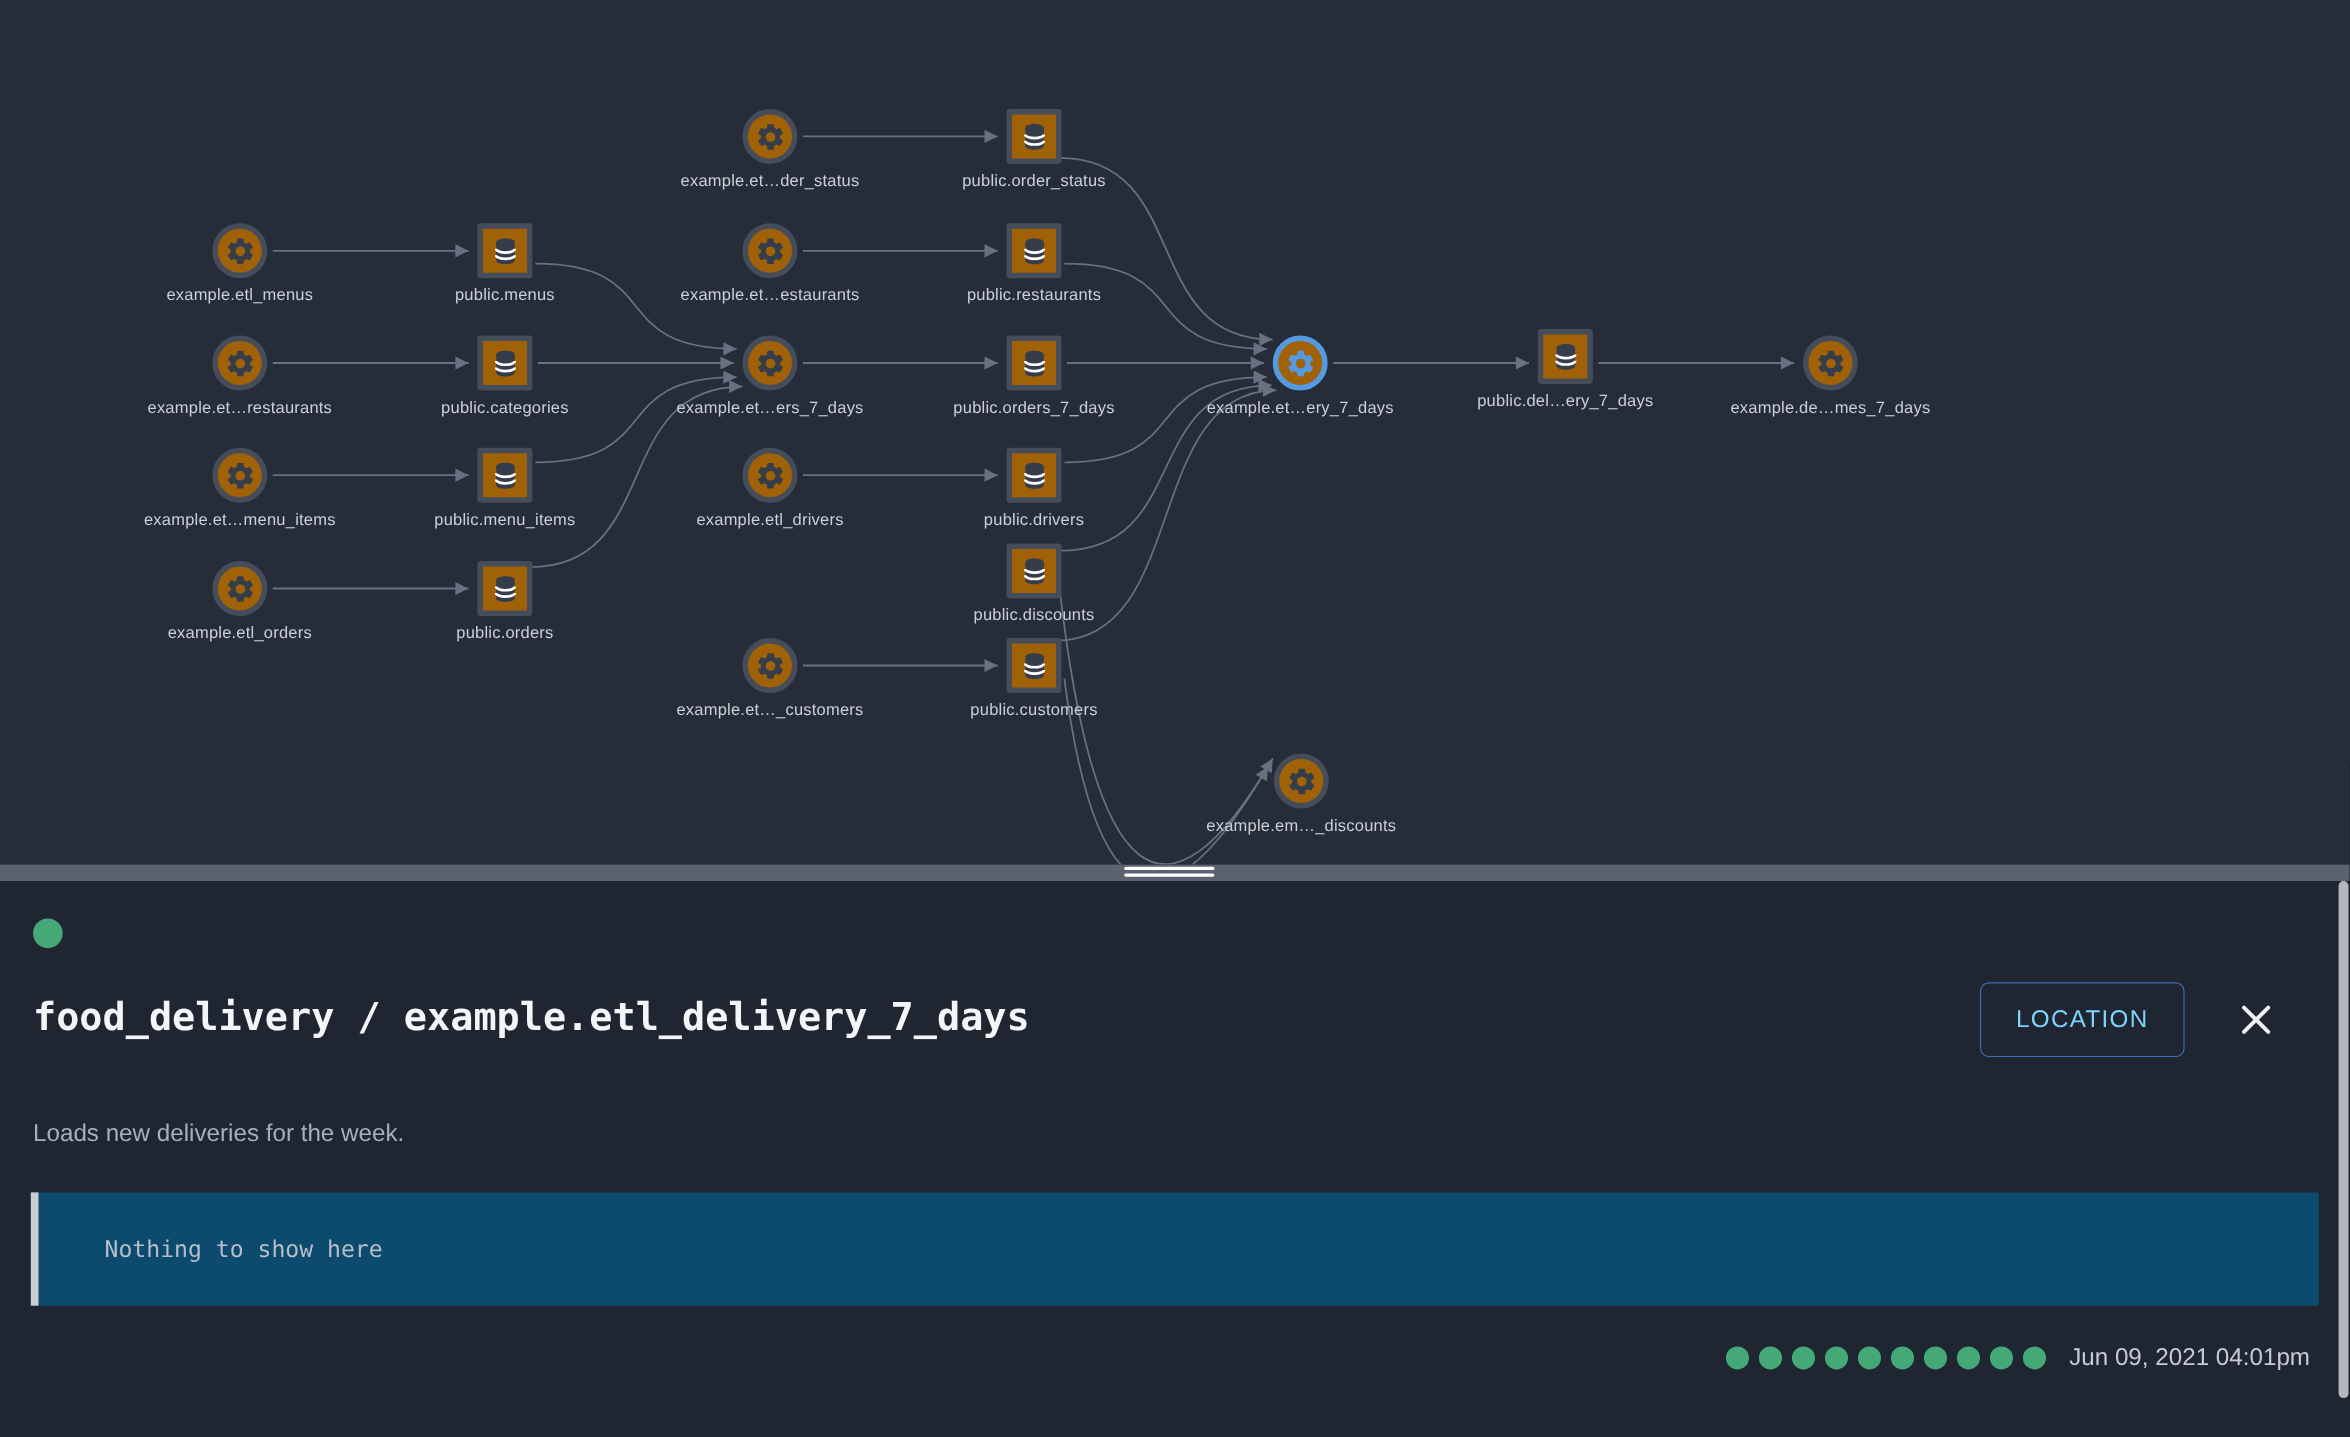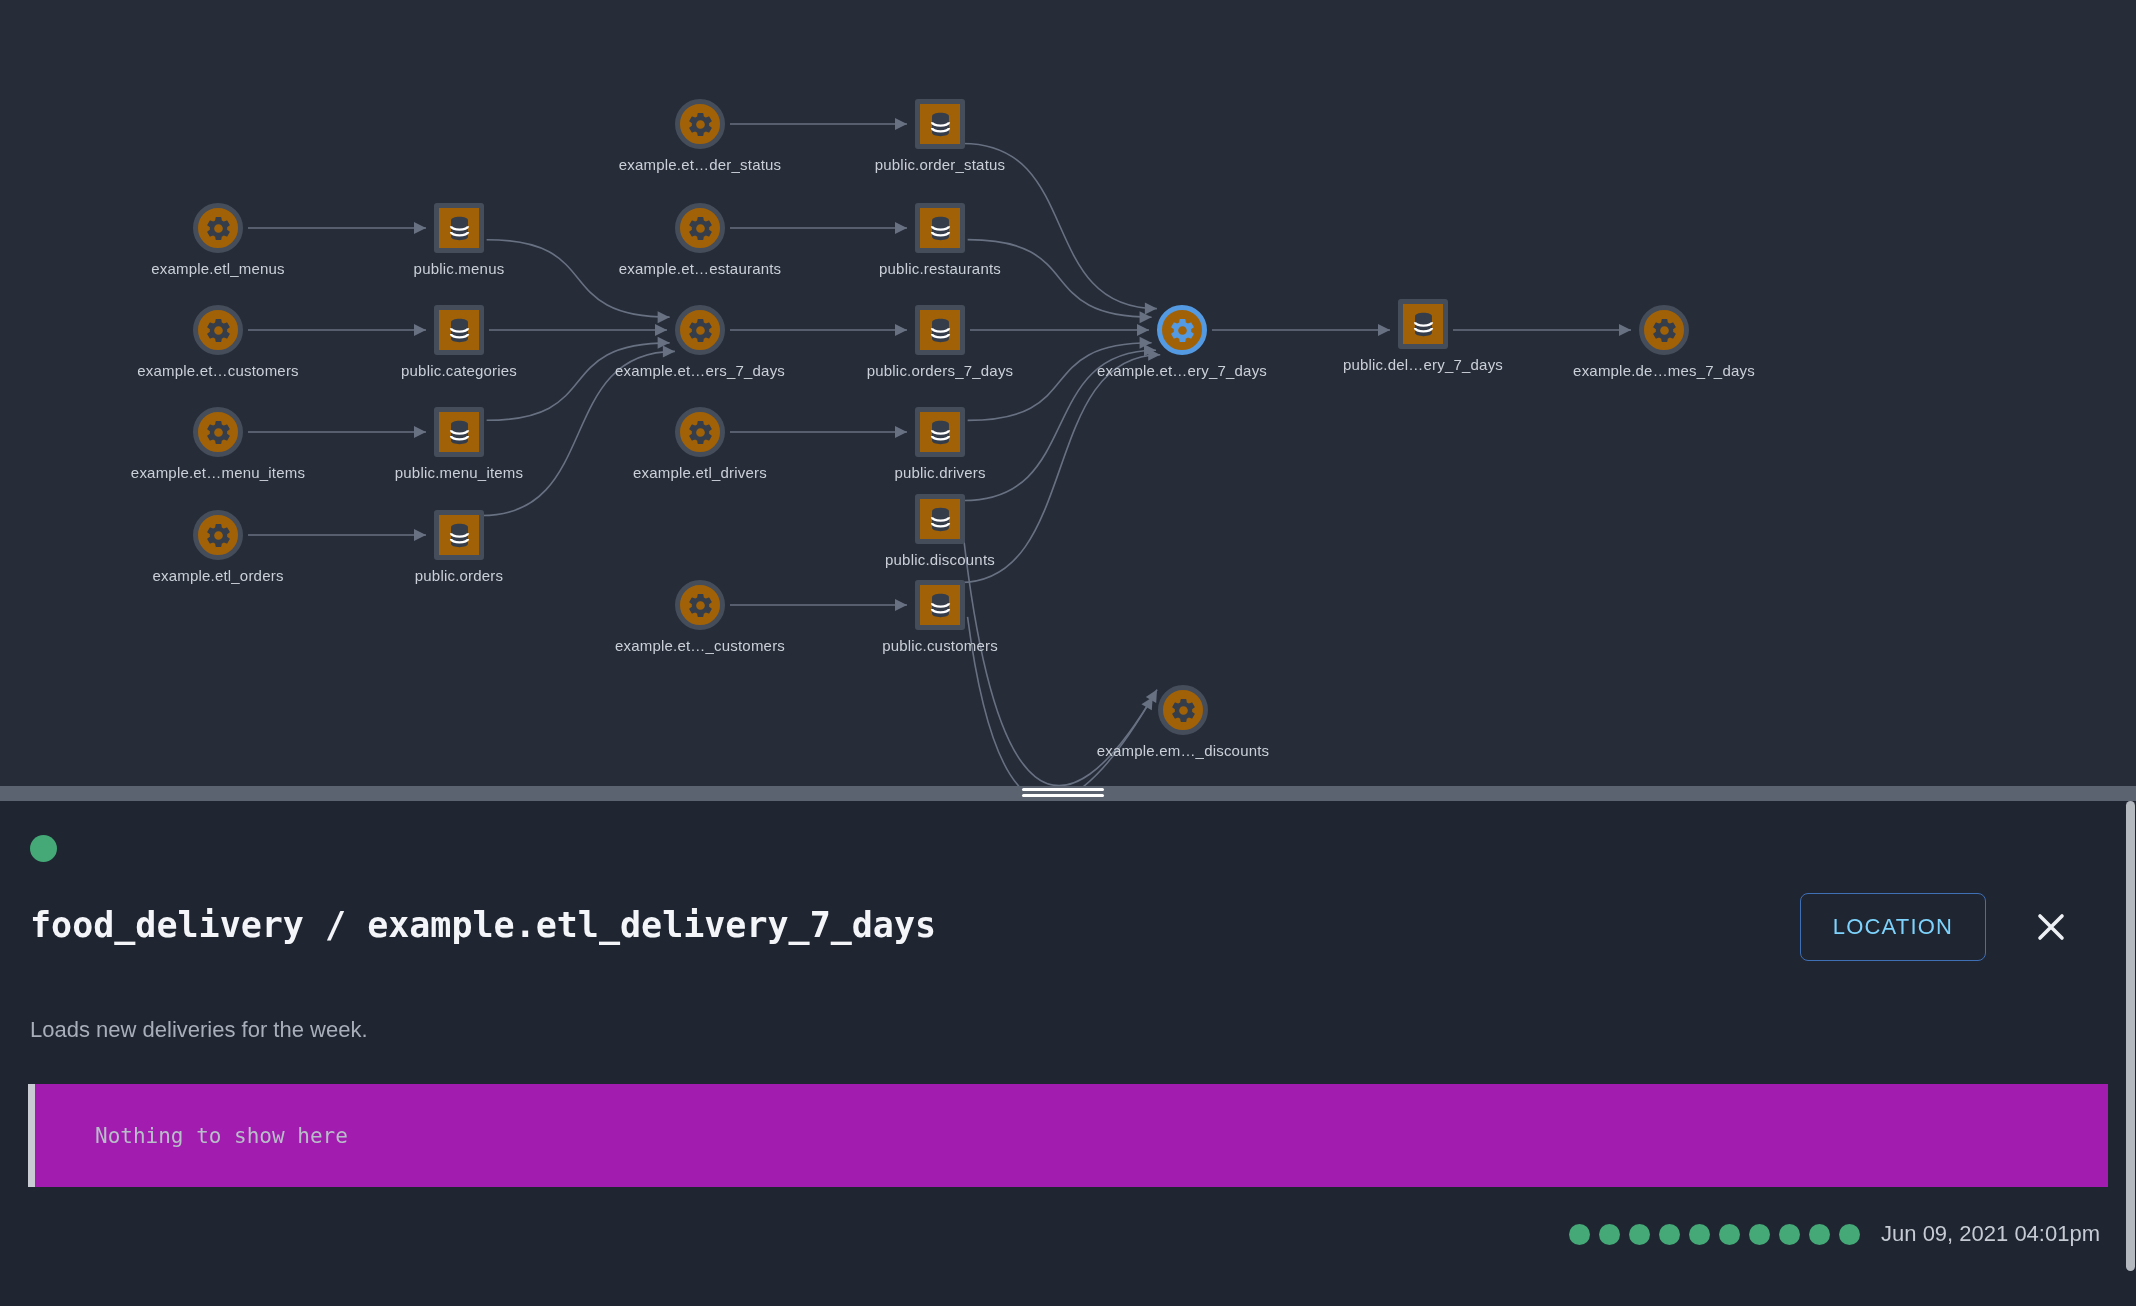--- a/index.html
+++ b/index.html
@@ -87,21 +87,21 @@
     background: transparent; border: none; cursor: pointer;
     display: flex; align-items: center; justify-content: center;
   }
   .panel-desc {
     position: absolute; left: 30px; top: 216px;
     font-size: 22px; color: #a8afba;
   }
   .empty-box {
     position: absolute; left: 28px; top: 283px;
     width: 2080px; height: 103px;
-    background: #a21caf;
+    background: #0c4a6e;
     border-left: 7px solid #c9ccd3;
     display: flex; align-items: center;
     padding-left: 60px;
     font-family: "DejaVu Sans Mono", monospace;
     font-size: 21px; color: #b8bec8;
   }
   .footer {
     position: absolute; right: 36px; top: 420px;
     display: flex; align-items: center; gap: 9px;
   }
@@ -192,21 +192,21 @@
         <svg viewBox="0 0 24 24">
           <path class="glyph" d="M12 2.3c-3.9 0-7 1.25-7 2.8v13.8c0 1.55 3.1 2.8 7 2.8s7-1.25 7-2.8V5.1c0-1.55-3.1-2.8-7-2.8z"></path>
           <path d="M5 10.1c0 1.55 3.1 2.8 7 2.8s7-1.25 7-2.8 M5 14.9c0 1.55 3.1 2.8 7 2.8s7-1.25 7-2.8" fill="none" stroke="#ffffff" stroke-width="2"></path>
         </svg>
         <span class="label">public.restaurants</span>
       </div>
       <div class="node op" style="left: 193px; top: 305px;">
         <svg viewBox="0 0 24 24">
           <path class="glyph" d="M19.14 12.94c.04-.3.06-.61.06-.94 0-.32-.02-.64-.07-.94l2.03-1.58c.18-.14.23-.41.12-.61l-1.92-3.32c-.12-.22-.37-.29-.59-.22l-2.39.96c-.5-.38-1.03-.7-1.62-.94l-.36-2.54c-.04-.24-.24-.41-.48-.41h-3.84c-.24 0-.43.17-.47.41l-.36 2.54c-.59.24-1.13.57-1.62.94l-2.39-.96c-.22-.08-.47 0-.59.22L2.74 8.87c-.12.21-.08.47.12.61l2.03 1.58c-.05.3-.09.63-.09.94s.02.64.07.94l-2.03 1.58c-.18.14-.23.41-.12.61l1.92 3.32c.12.22.37.29.59.22l2.39-.96c.5.38 1.03.7 1.62.94l.36 2.54c.05.24.24.41.48.41h3.84c.24 0 .44-.17.47-.41l.36-2.54c.59-.24 1.13-.56 1.62-.94l2.39.96c.22.08.47 0 .59-.22l1.92-3.32c.12-.22.07-.47-.12-.61l-2.01-1.58zM12 15.6c-1.98 0-3.6-1.62-3.6-3.6s1.62-3.6 3.6-3.6 3.6 1.62 3.6 3.6-1.62 3.6-3.6 3.6z"></path>
         </svg>
-        <span class="label">example.et…customers</span>
+        <span class="label">example.et…restaurants</span>
       </div>
       <div class="node table" style="left: 434px; top: 305px;">
         <svg viewBox="0 0 24 24">
           <path class="glyph" d="M12 2.3c-3.9 0-7 1.25-7 2.8v13.8c0 1.55 3.1 2.8 7 2.8s7-1.25 7-2.8V5.1c0-1.55-3.1-2.8-7-2.8z"></path>
           <path d="M5 10.1c0 1.55 3.1 2.8 7 2.8s7-1.25 7-2.8 M5 14.9c0 1.55 3.1 2.8 7 2.8s7-1.25 7-2.8" fill="none" stroke="#ffffff" stroke-width="2"></path>
         </svg>
         <span class="label">public.categories</span>
       </div>
       <div class="node op" style="left: 675px; top: 305px;">
         <svg viewBox="0 0 24 24">

